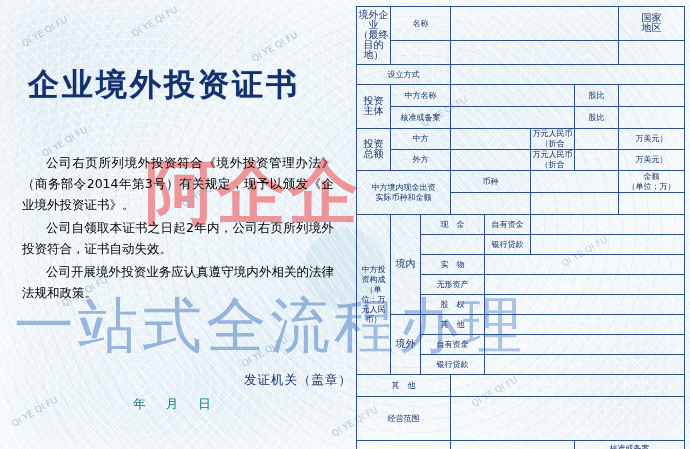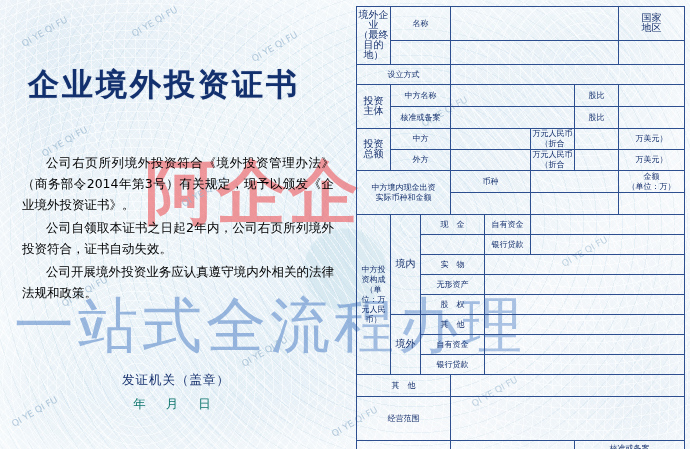--- a/index.html
+++ b/index.html
@@ -70,21 +70,21 @@
     letter-spacing:1px;white-space:nowrap;
   }
   .cert-no .nobox{display:inline-block;width:78px;}
   .body-text{
     position:absolute;left:22px;top:152px;width:312px;
     font-size:12.5px;line-height:21px;color:#000000;text-align:justify;
   }
   .body-text p{margin:0 0 2px 0;text-indent:0;}
   .body-text p.ind{text-indent:24px;}
   .issuer{
-    position:absolute;left:0;top:372px;width:352px;text-align:center;
+    position:absolute;left:0;top:372px;width:352px;text-align:right;
     font-size:12.5px;color:#16306d;letter-spacing:1px;
   }
   .issue-date{
     position:absolute;left:0;top:396px;width:352px;text-align:center;
     font-size:12.5px;color:#0f766e;letter-spacing:8px;
   }
 
   
   .tablewrap{
     position:absolute;left:356px;top:6px;width:328px;height:436px;

